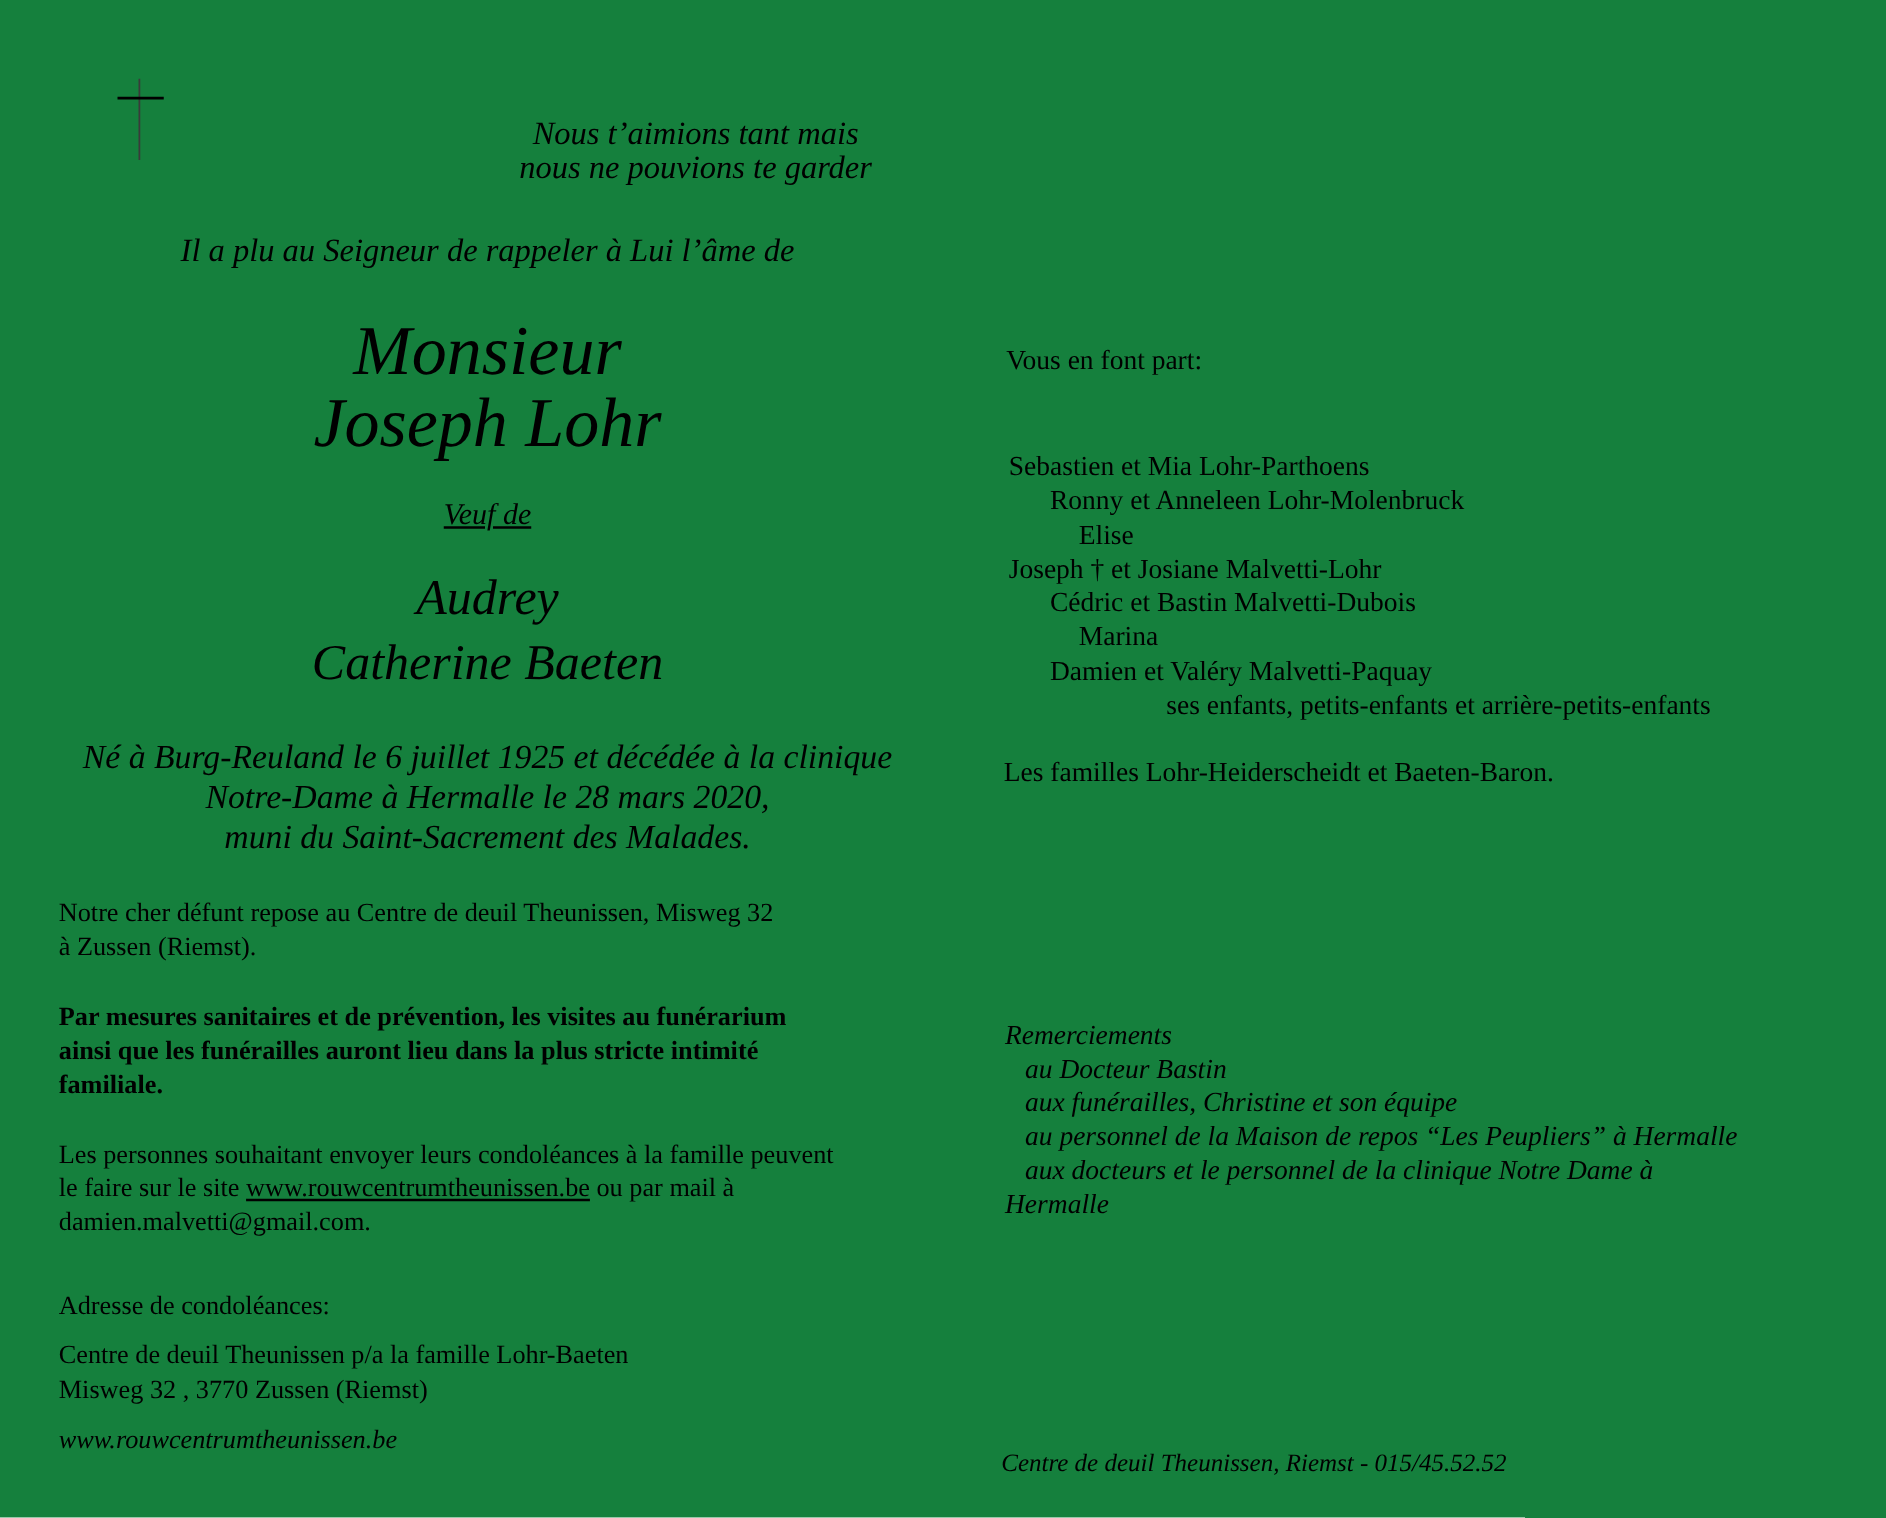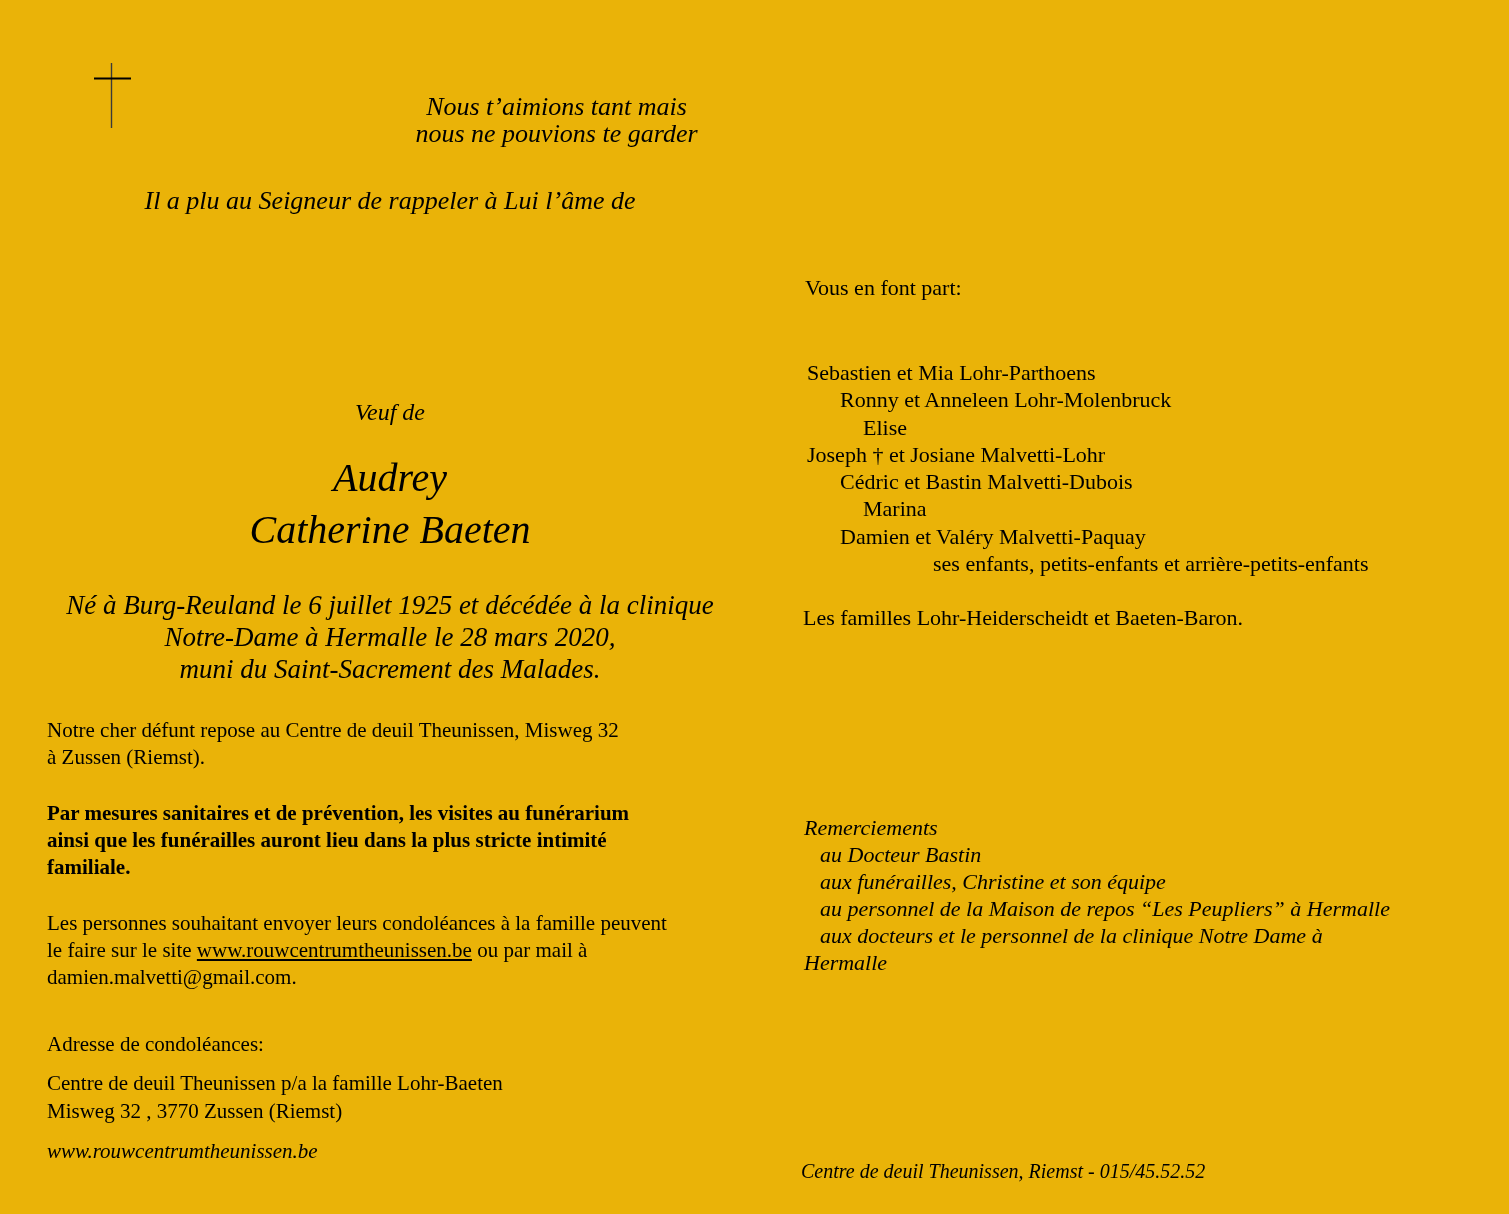--- a/index.html
+++ b/index.html
@@ -1,35 +1,35 @@
 <!DOCTYPE html>
 <html><head>
 <meta charset="utf-8">
 <style>
   html, body { margin: 0; padding: 0; background: #ffffff; }
   .page {
     position: relative;
     width: 1509px;
     height: 1214px;
-    background: #eab308;
+    background: #15803d;
     color: #000000;
     font-family: "Liberation Serif", serif;
     overflow: hidden;
   }
   .abs { position: absolute; }
   .c   { text-align: center; }
   .i   { font-style: italic; }
   .pre { white-space: pre-line; }
 
   
   .cross        { left: 89px;  top: 62px; }
   .epigraph     { left: 380px; top: 93px;  width: 353px; font-size: 26px; line-height: 27px; }
   .intro        { left: 40px;  top: 186px; width: 700px; font-size: 26px; }
   .title-block  { left: 40px;  top: 252px; width: 700px; font-size: 56px; line-height: 58px; }
-  .veuf         { left: 40px;  top: 399px; width: 700px; font-size: 24px; }
+  .veuf         { left: 40px;  top: 399px; width: 700px; font-size: 24px; text-decoration: underline; }
   .spouse-block { left: 40px;  top: 452px; width: 700px; font-size: 40px; line-height: 52px; }
   .life-dates   { left: 40px;  top: 589px; width: 700px; font-size: 27px; line-height: 32px; }
   .repose       { left: 47px;  top: 717px; width: 700px; font-size: 21px; line-height: 27px; }
   .sanitary     { left: 47px;  top: 800px; width: 715px; font-size: 21px; line-height: 27px; font-weight: bold; }
   .condolences  { left: 47px;  top: 910px; width: 710px; font-size: 21px; line-height: 27px; }
   .condolences .link { text-decoration: underline; }
   .addr-label   { left: 47px;  top: 1032px; font-size: 21px; }
   .addr         { left: 47px;  top: 1070px; font-size: 21px; line-height: 27.5px; }
   .website      { left: 47px;  top: 1139px; font-size: 21px; }
 
@@ -54,20 +54,24 @@
       <line x1="22.5" y1="1" x2="22.5" y2="66" stroke="#3a3a3a" stroke-width="1.4"></line>
       <line x1="5" y1="16.5" x2="42" y2="16.5" stroke="#000000" stroke-width="2.2"></line>
     </svg>
   </div>
 
   <div class="abs epigraph c i pre">Nous t’aimions tant mais
 nous ne pouvions te garder</div>
 
   <div class="abs intro c i">Il a plu au Seigneur de rappeler à Lui l’âme de</div>
 
+  <div class="abs title-block c i">
+    <div>Monsieur</div>
+    <div>Joseph Lohr</div>
+  </div>
 
   <div class="abs veuf c i">Veuf de</div>
 
   <div class="abs spouse-block c i">
     <div>Audrey</div>
     <div>Catherine Baeten</div>
   </div>
 
   <div class="abs life-dates c i pre">Né à Burg-Reuland le 6 juillet 1925 et décédée à la clinique
 Notre-Dame à Hermalle le 28 mars 2020,

